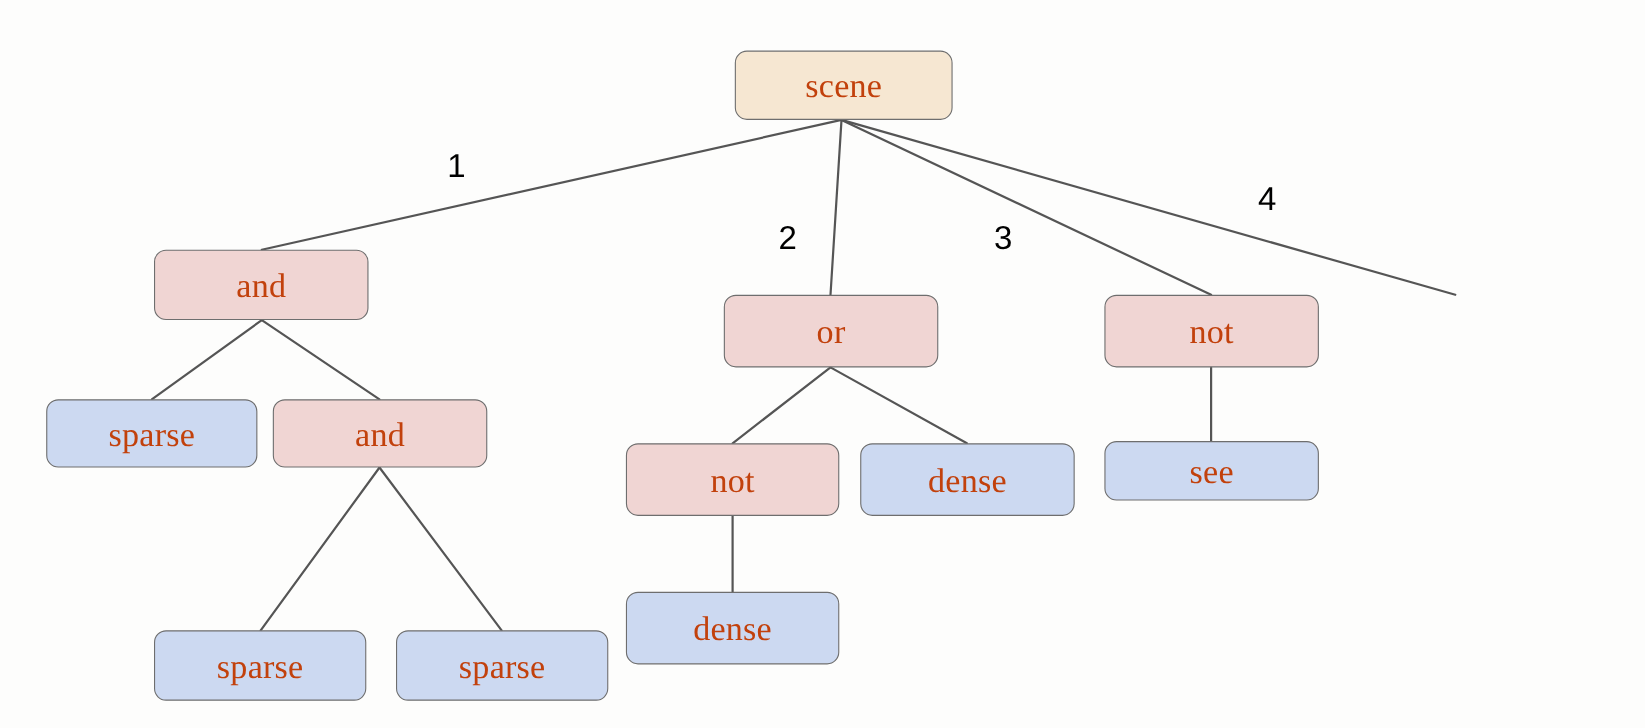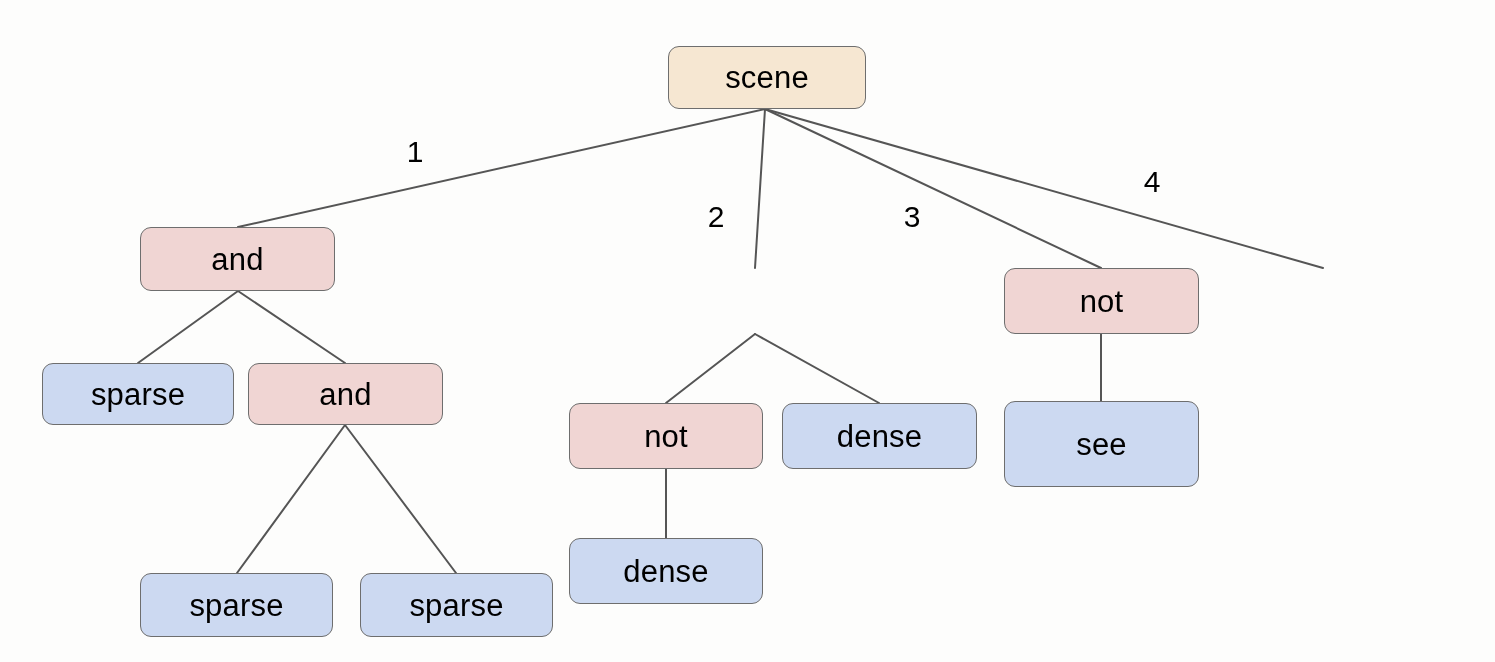--- a/index.html
+++ b/index.html
@@ -25,22 +25,22 @@
     height: 662px;
   }
   .node {
     position: absolute;
     box-sizing: border-box;
     border: 1.6px solid #6e6e6e;
     border-radius: 11px;
     display: flex;
     align-items: center;
     justify-content: center;
-    color: #000000;
-    font-family: Liberation Sans, sans-serif;
+    color: #c2410c;
+    font-family: Liberation Serif, serif;
     font-size: 31px;
     line-height: 1;
     letter-spacing: 0.2px;
     white-space: nowrap;
     z-index: 2;
   }
   .node-root { background: #f6e7d2; }
   .node-op   { background: #f0d5d3; }
   .node-leaf { background: #ccd9f1; }
   .edge-label {
@@ -71,22 +71,23 @@
       <line x1="755" y1="334" x2="879" y2="403" stroke="#555555" stroke-width="2" stroke-linecap="round"></line>
       <line x1="666" y1="469" x2="666" y2="538" stroke="#555555" stroke-width="2" stroke-linecap="round"></line>
       <line x1="1101" y1="334" x2="1101" y2="401" stroke="#555555" stroke-width="2" stroke-linecap="round"></line>
     </svg>
 <div class="node node-root" style="left: 668px; top: 46px; width: 198px; height: 63px;">scene</div>
     <div class="node node-op" style="left: 140px; top: 227px; width: 195px; height: 64px;">and</div>
     <div class="node node-leaf" style="left: 42px; top: 363px; width: 192px; height: 62px;">sparse</div>
     <div class="node node-op" style="left: 248px; top: 363px; width: 195px; height: 62px;">and</div>
     <div class="node node-leaf" style="left: 140px; top: 573px; width: 193px; height: 64px;">sparse</div>
     <div class="node node-leaf" style="left: 360px; top: 573px; width: 193px; height: 64px;">sparse</div>
+    <div class="node node-op" style="left: 658px; top: 268px; width: 195px; height: 66px;">or</div>
     <div class="node node-op" style="left: 569px; top: 403px; width: 194px; height: 66px;">not</div>
     <div class="node node-leaf" style="left: 782px; top: 403px; width: 195px; height: 66px;">dense</div>
     <div class="node node-leaf" style="left: 569px; top: 538px; width: 194px; height: 66px;">dense</div>
     <div class="node node-op" style="left: 1004px; top: 268px; width: 195px; height: 66px;">not</div>
-    <div class="node node-leaf" style="left: 1004px; top: 401px; width: 195px; height: 86px;">see</div>
+    <div class="node node-leaf" style="left: 1004px; top: 401px; width: 195px; height: 54px;">see</div>
     <div class="edge-label" style="left: 415px; top: 152px;">1</div>
     <div class="edge-label" style="left: 716px; top: 217px;">2</div>
     <div class="edge-label" style="left: 912px; top: 217px;">3</div>
     <div class="edge-label" style="left: 1152px; top: 182px;">4</div>
   </div>
 
 </body></html>

